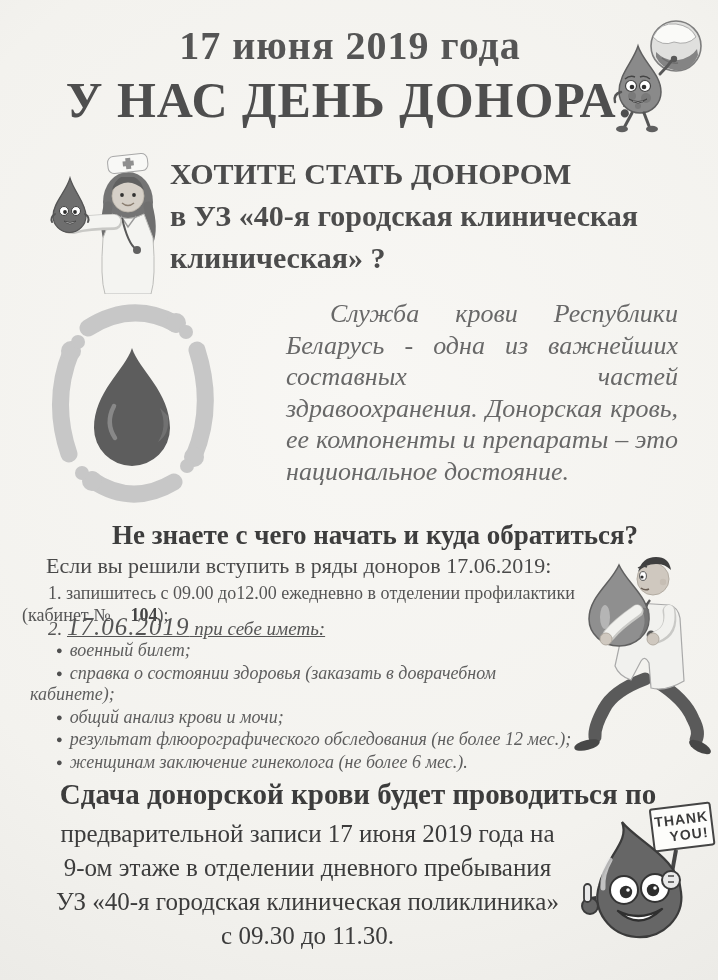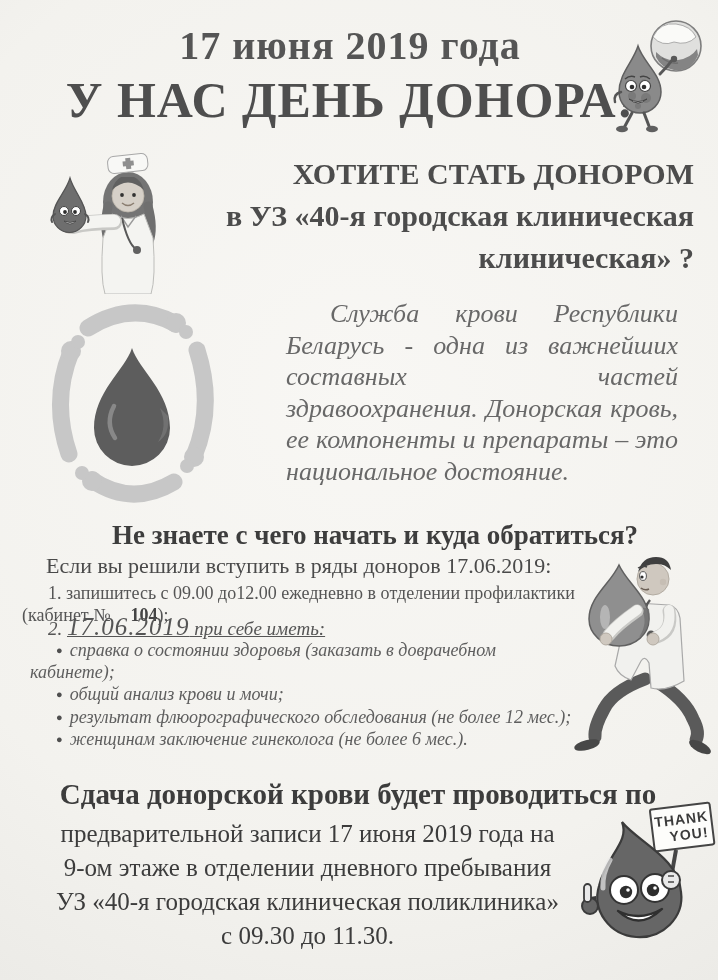--- a/index.html
+++ b/index.html
@@ -8,21 +8,21 @@
     position:relative;width:718px;height:980px;margin:0 auto;
     background:#f5f4f1;
     background-image:radial-gradient(circle at 50% 40%, #f8f7f4 0%, #f3f2ee 70%, #ecebe7 100%);
     overflow:hidden;color:#474747;
   }
   
   .header{position:absolute;top:22px;left:0;width:700px;text-align:center;}
   .date-line{font-size:40px;font-weight:bold;color:#555;letter-spacing:1px;}
   .main-title{font-size:50px;font-weight:bold;color:#4e4e4e;letter-spacing:1px;margin-top:2px;}
   
-  .invite{position:absolute;top:153px;left:170px;width:524px;text-align:right;
+  .invite{position:absolute;top:153px;left:170px;width:524px;text-align:left;
           font-size:30px;font-weight:bold;color:#4c4c4c;line-height:42px;}
   
   .mission{position:absolute;top:298px;left:286px;width:392px;
            font-style:italic;font-size:26px;line-height:31.5px;color:#686868;
            text-align:justify;text-indent:44px;}
   
   .howto-heading{position:absolute;top:520px;left:16px;width:718px;text-align:center;
                  font-size:27px;font-weight:bold;color:#3d3d3d;}
   .howto-intro{position:absolute;top:553px;left:46px;font-size:22px;color:#4a4a4a;}
   .step1{position:absolute;top:582px;left:22px;width:560px;font-size:18px;
@@ -155,20 +155,21 @@
 
   <div class="howto-heading">Не знаете с чего начать и куда обратиться?</div>
   <div class="howto-intro">Если вы решили вступить в ряды доноров 17.06.2019:</div>
 
   <div class="step1"><span>1. запишитесь с 09.00 до12.00 ежедневно в отделении профилактики (кабинет №</span><span class="num-bold">104</span><span>);</span></div>
 
   <div class="step2"><span>2. </span><span class="u"><span class="date-big">17.06.2019</span><span> при себе иметь:</span></span></div>
 
   <div class="bullets">
 
+      <div class="item">военный билет;</div>
       <div class="item">справка о состоянии здоровья (заказать в доврачебном
 кабинете);</div>
       <div class="item">общий анализ крови и мочи;</div>
       <div class="item">результат флюорографического обследования (не более 12 мес.);</div>
       <div class="item">женщинам заключение гинеколога (не более 6 мес.).</div>
     </div>
 
   <div class="mascot mascot-doctor">
     <svg viewBox="0 0 163 238">
       <path d="M103,138 Q132,156 140,176 Q147,189 143,197" stroke="#5a5a5a" stroke-width="13" fill="none" stroke-linecap="round"></path>

